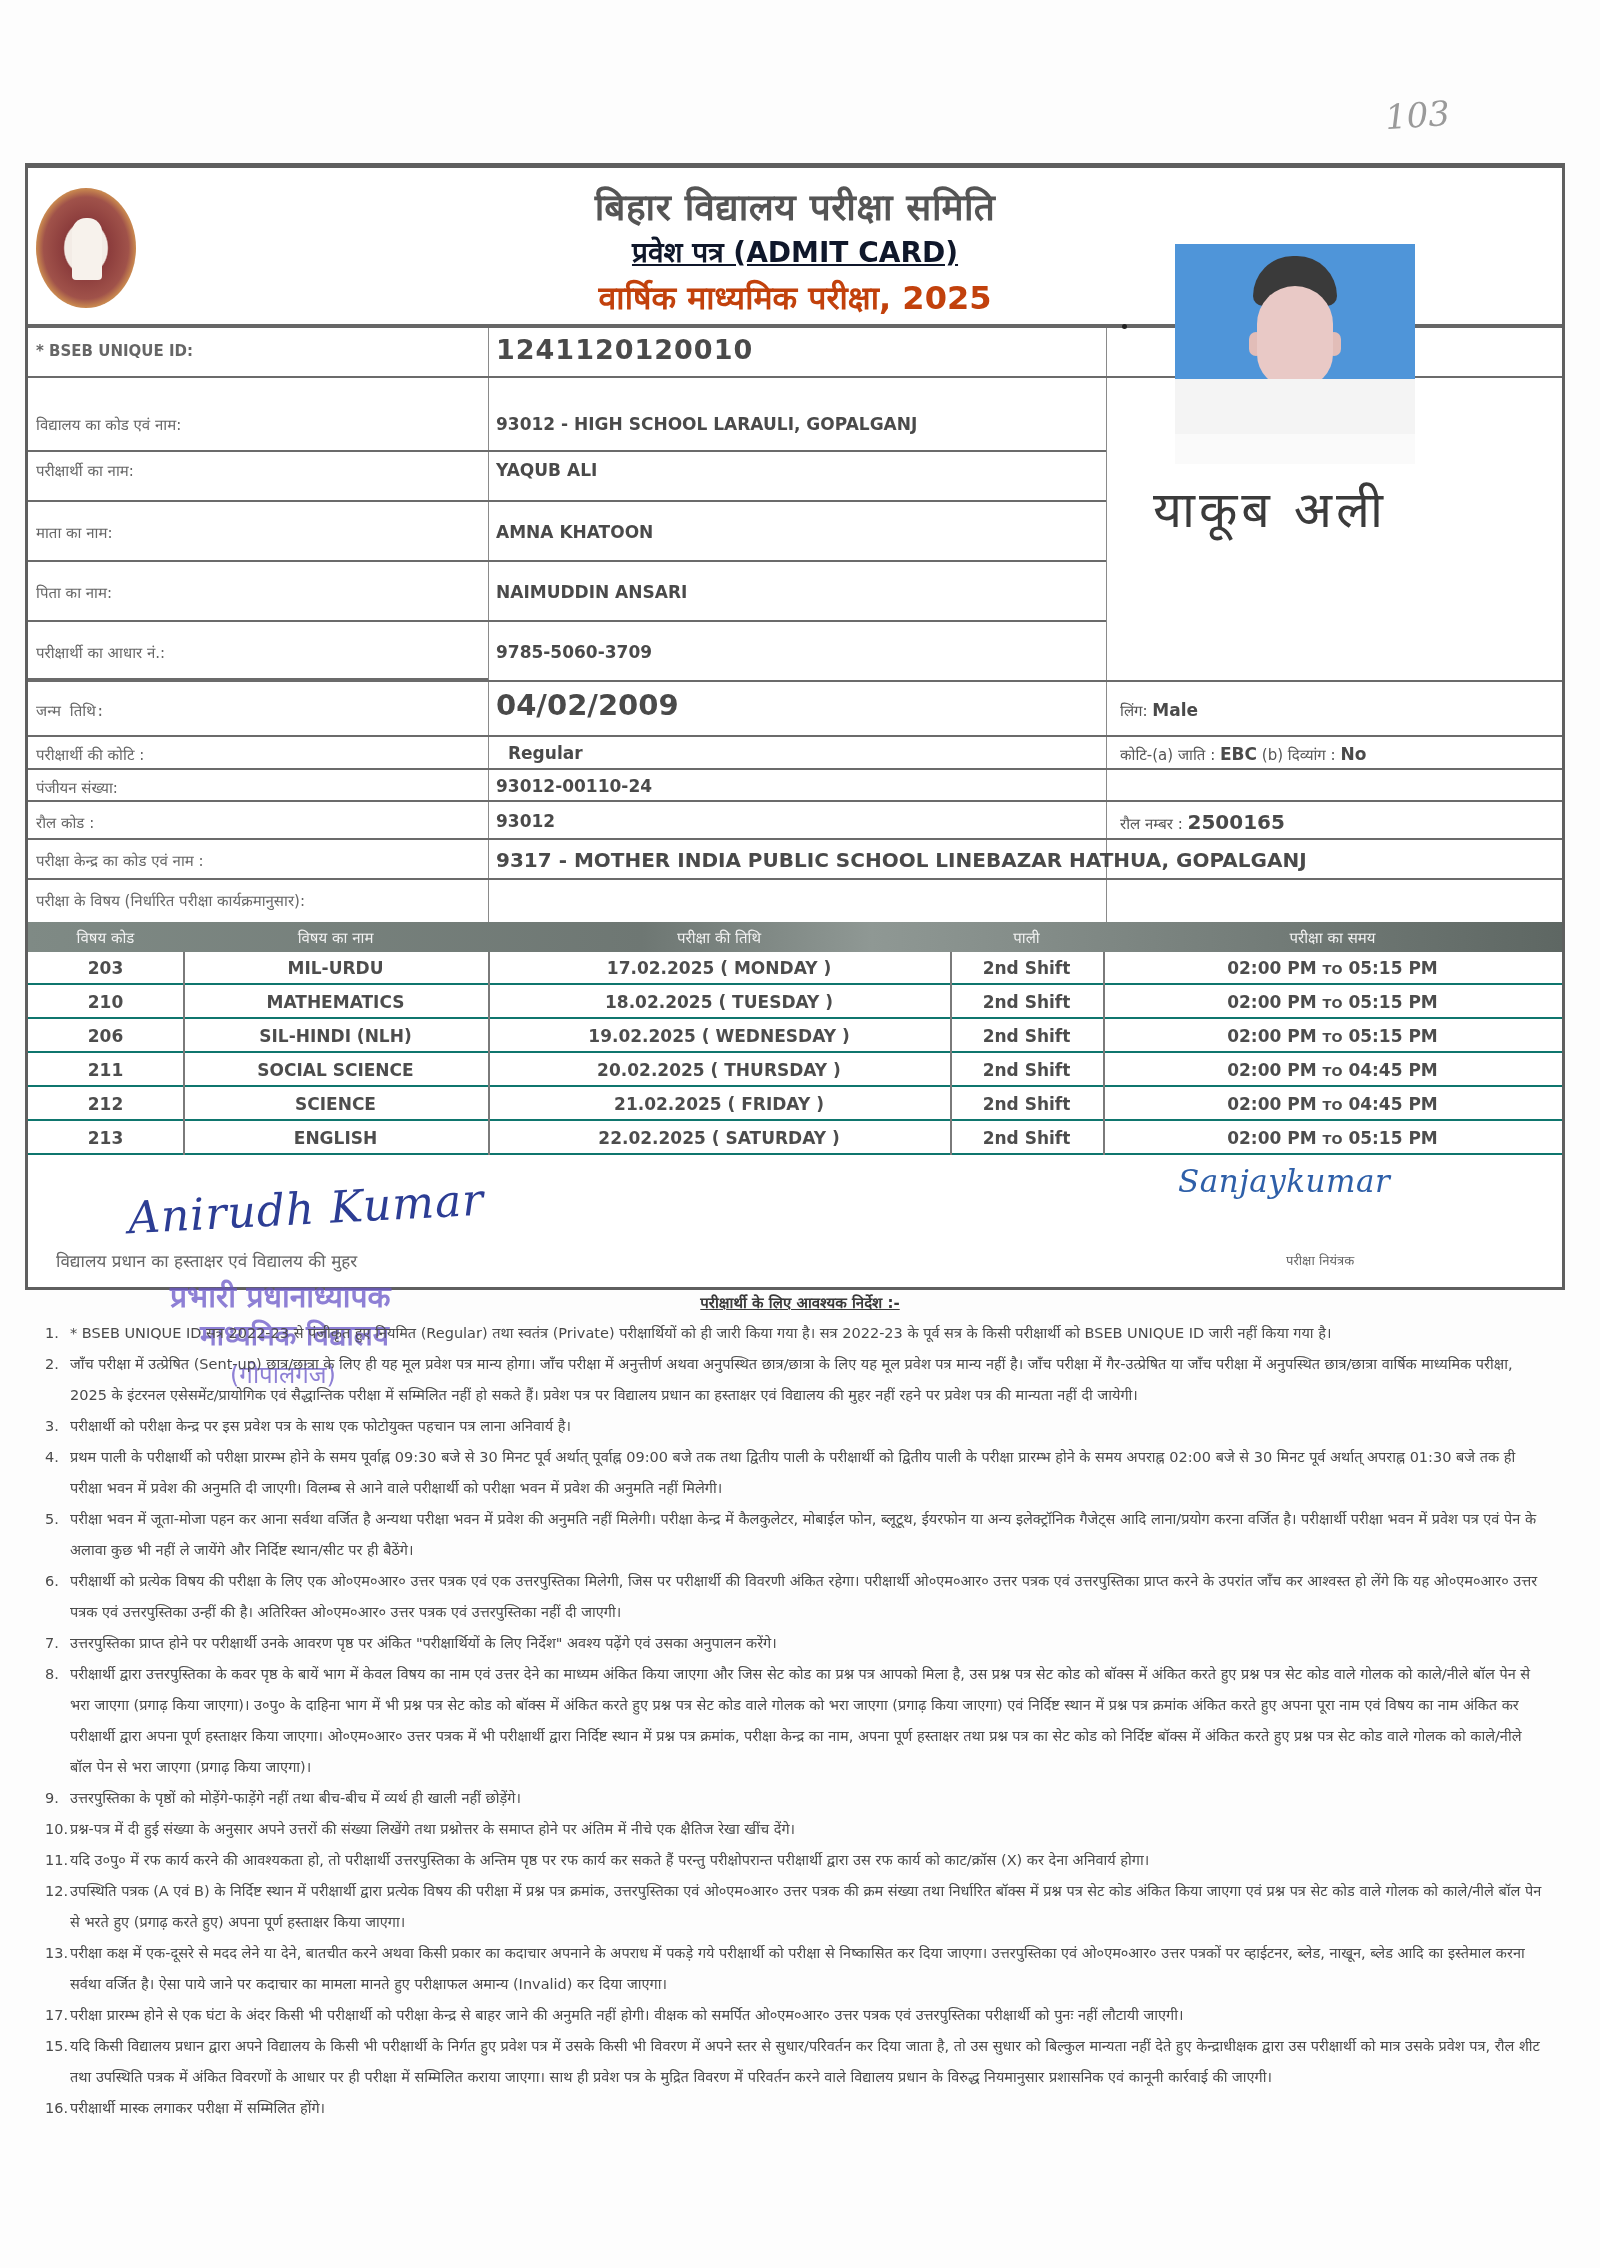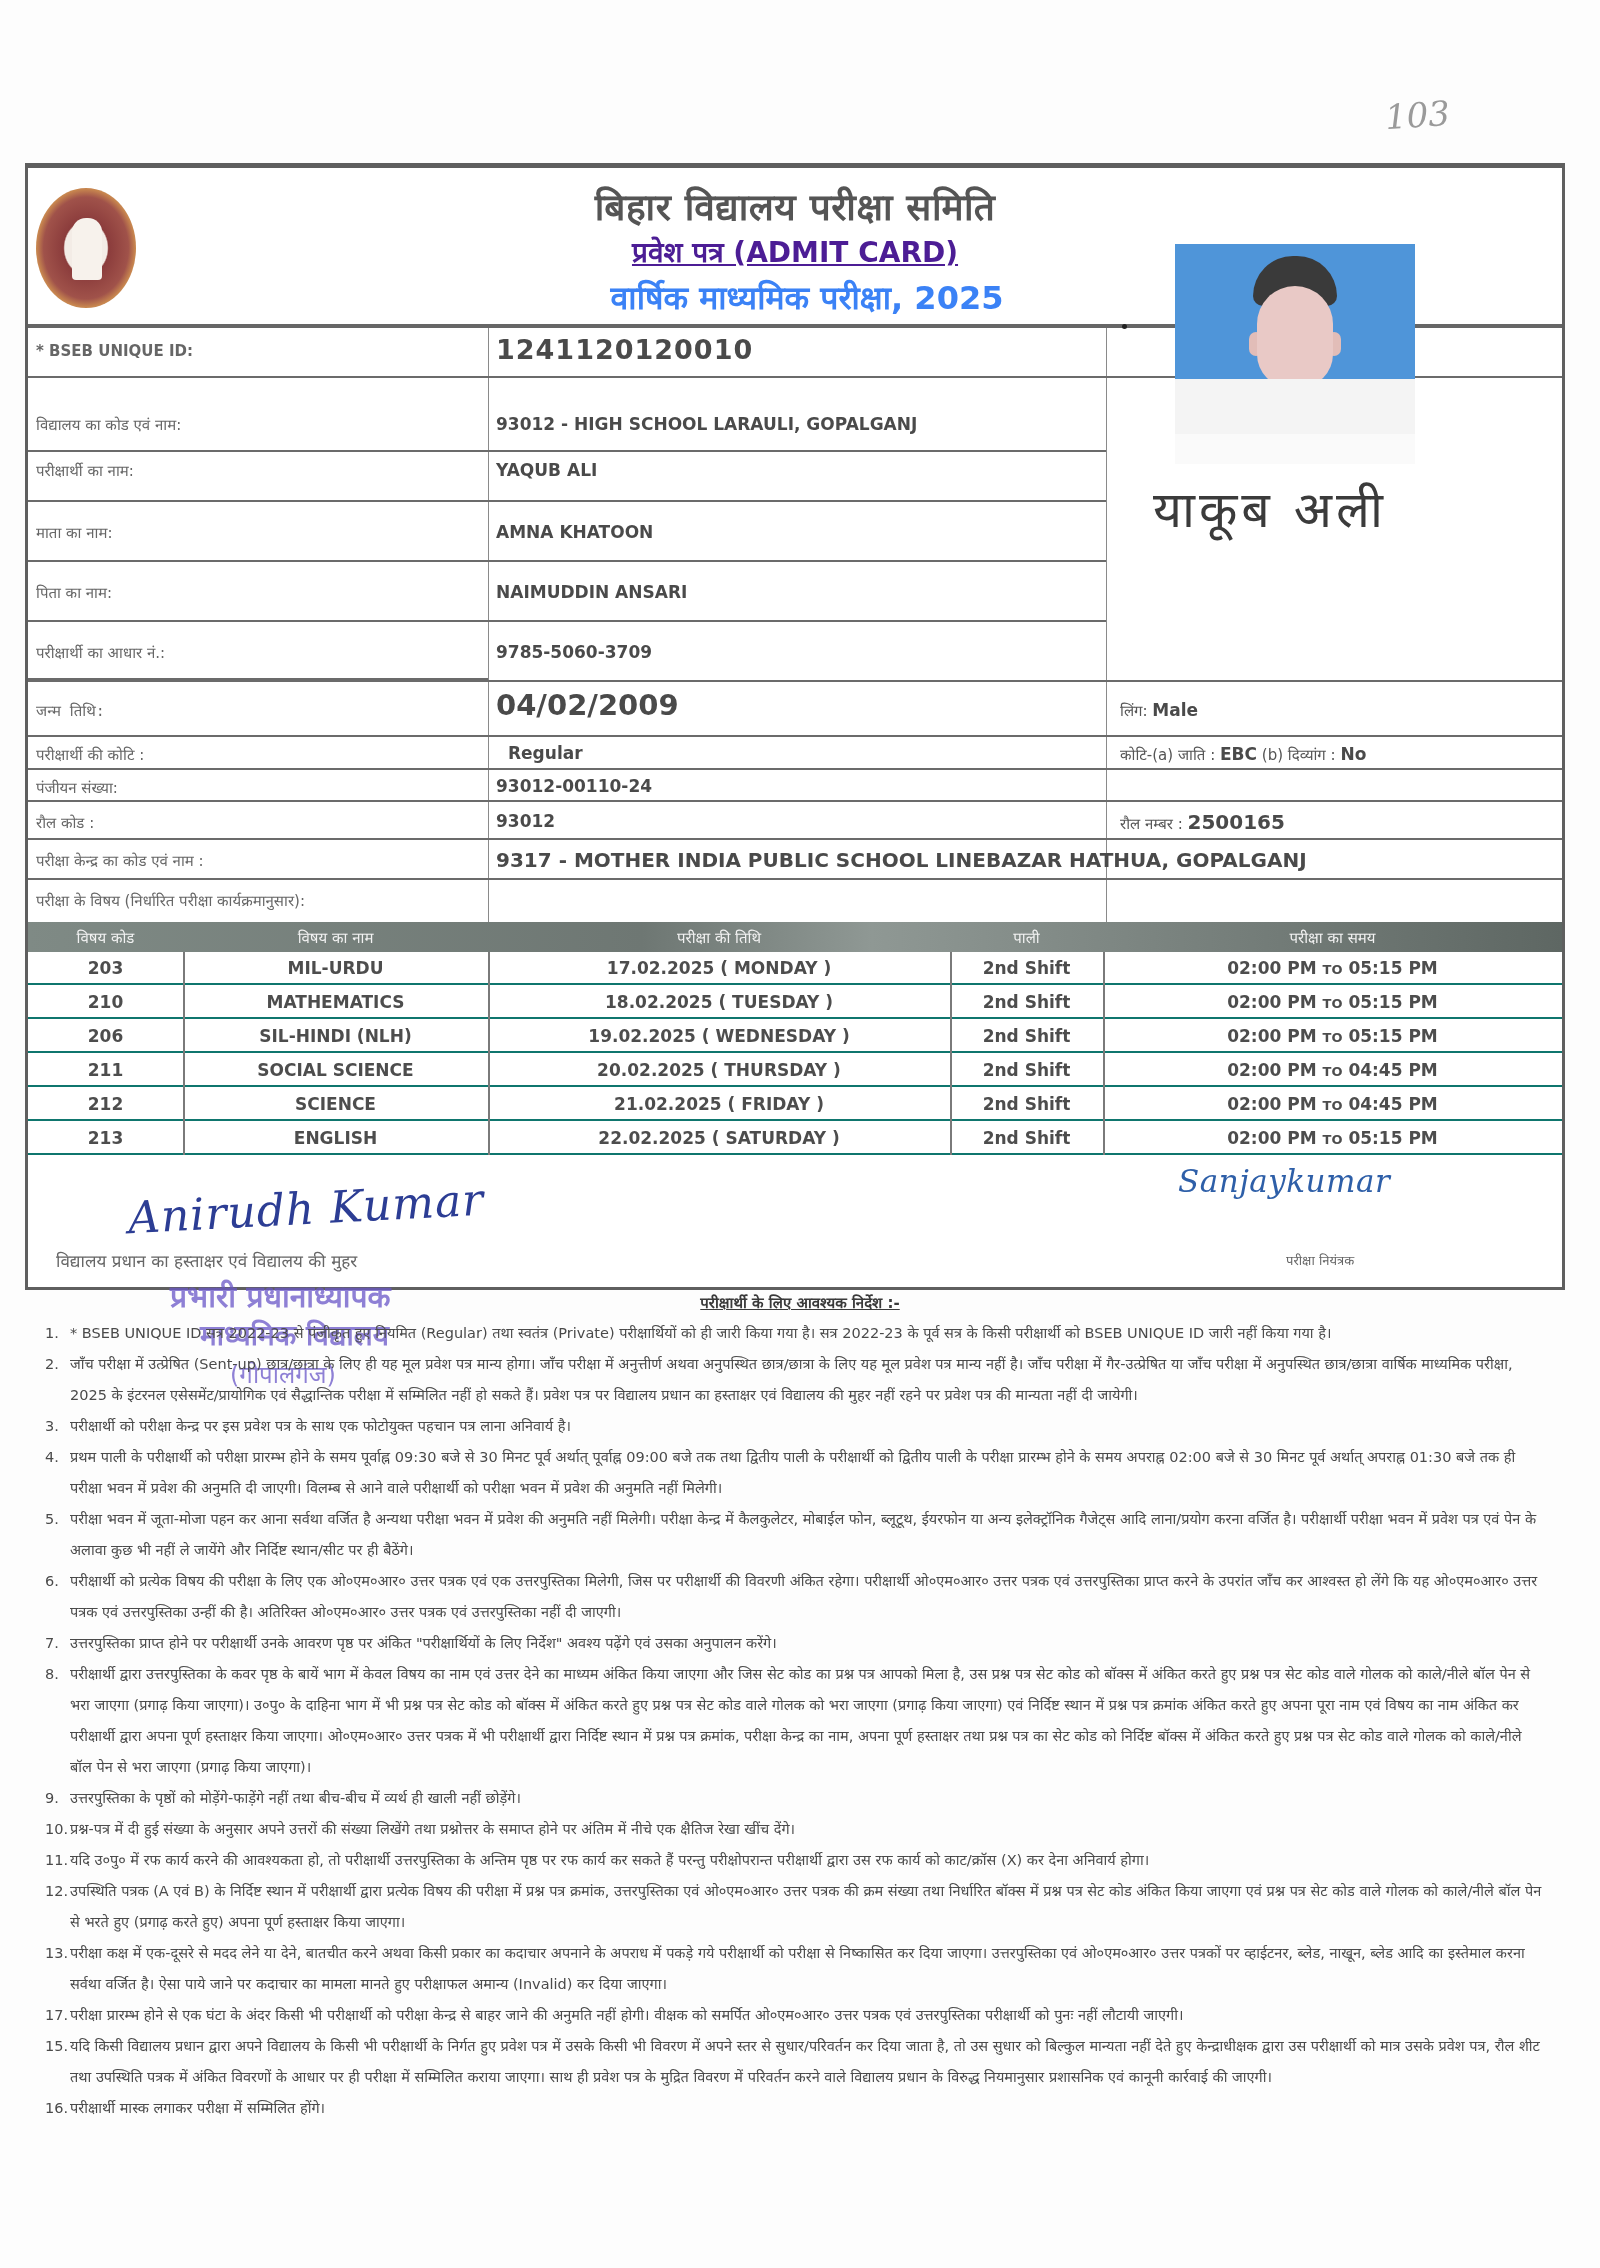--- a/index.html
+++ b/index.html
@@ -7,22 +7,22 @@
   body { position: relative; font-family: "DejaVu Sans", "Liberation Sans", sans-serif; color: #3a3a3a; }
 
   .page-mark { position: absolute; left: 1385px; top: 95px; font-family: "DejaVu Serif", serif; font-size: 34px; color: #9a9a9a; transform: rotate(-4deg); font-style: italic; }
 
   .card { position: absolute; left: 25px; top: 163px; width: 1540px; height: 1127px; border: 3px solid #5f5f5f; border-top-width: 5px; background: #fff; }
 
   .header { position: absolute; left: 0; top: 0; width: 1534px; height: 160px; border-bottom: 4px solid #666; }
   .logo { position: absolute; left: 8px; top: 20px; width: 100px; height: 120px; border-radius: 50%; background: radial-gradient(ellipse at center, #f3ece6 0%, #f3ece6 30%, #8b3c3c 32%, #a0524a 60%, #c9884f 70%, #7e2f2f 78%, #7e2f2f 100%); }
   .logo-figure { position: absolute; left: 36px; top: 30px; width: 30px; height: 62px; background: #f7f2ec; border-radius: 14px 14px 4px 4px; }
   .title-main { position: absolute; left: 0; width: 1534px; top: 12px; text-align: center; font-size: 37px; font-weight: bold; color: #555; letter-spacing: 0.5px; }
-  .title-sub { position: absolute; left: 0; width: 1534px; top: 64px; text-align: center; font-size: 28px; font-weight: bold; color: #4c1d95; text-decoration: underline; }
-  .title-exam { position: absolute; left: 12px; width: 1534px; top: 107px; text-align: center; font-size: 32px; font-weight: bold; color: #3b82f6; }
+  .title-sub { position: absolute; left: 0; width: 1534px; top: 64px; text-align: center; font-size: 28px; font-weight: bold; color: #0f172a; text-decoration: underline; }
+  .title-exam { position: absolute; left: 0; width: 1534px; top: 107px; text-align: center; font-size: 32px; font-weight: bold; color: #c2410c; }
 
   .row { position: absolute; left: 0; width: 1534px; border-bottom: 2px solid #6b6b6b; }
   .cell-label { position: absolute; left: 8px; font-size: 15px; color: #666; }
   .cell-value { position: absolute; left: 468px; font-size: 17px; font-weight: bold; color: #4a4a4a; }
   .vline { position: absolute; width: 1px; background: #8a8a8a; }
 
   .photo-box { position: absolute; left: 1080px; top: 66px; width: 454px; height: 423px; }
   .photo { position: absolute; left: 67px; top: 10px; width: 240px; height: 190px; background: #4f95d9; overflow: hidden; }
   .photo .shirt { position: absolute; left: 0; bottom: 0; width: 240px; height: 55px; background: #f4f4f4; }
   .photo .neck { position: absolute; left: 98px; bottom: 30px; width: 44px; height: 45px; background: #e8c4c0; }

